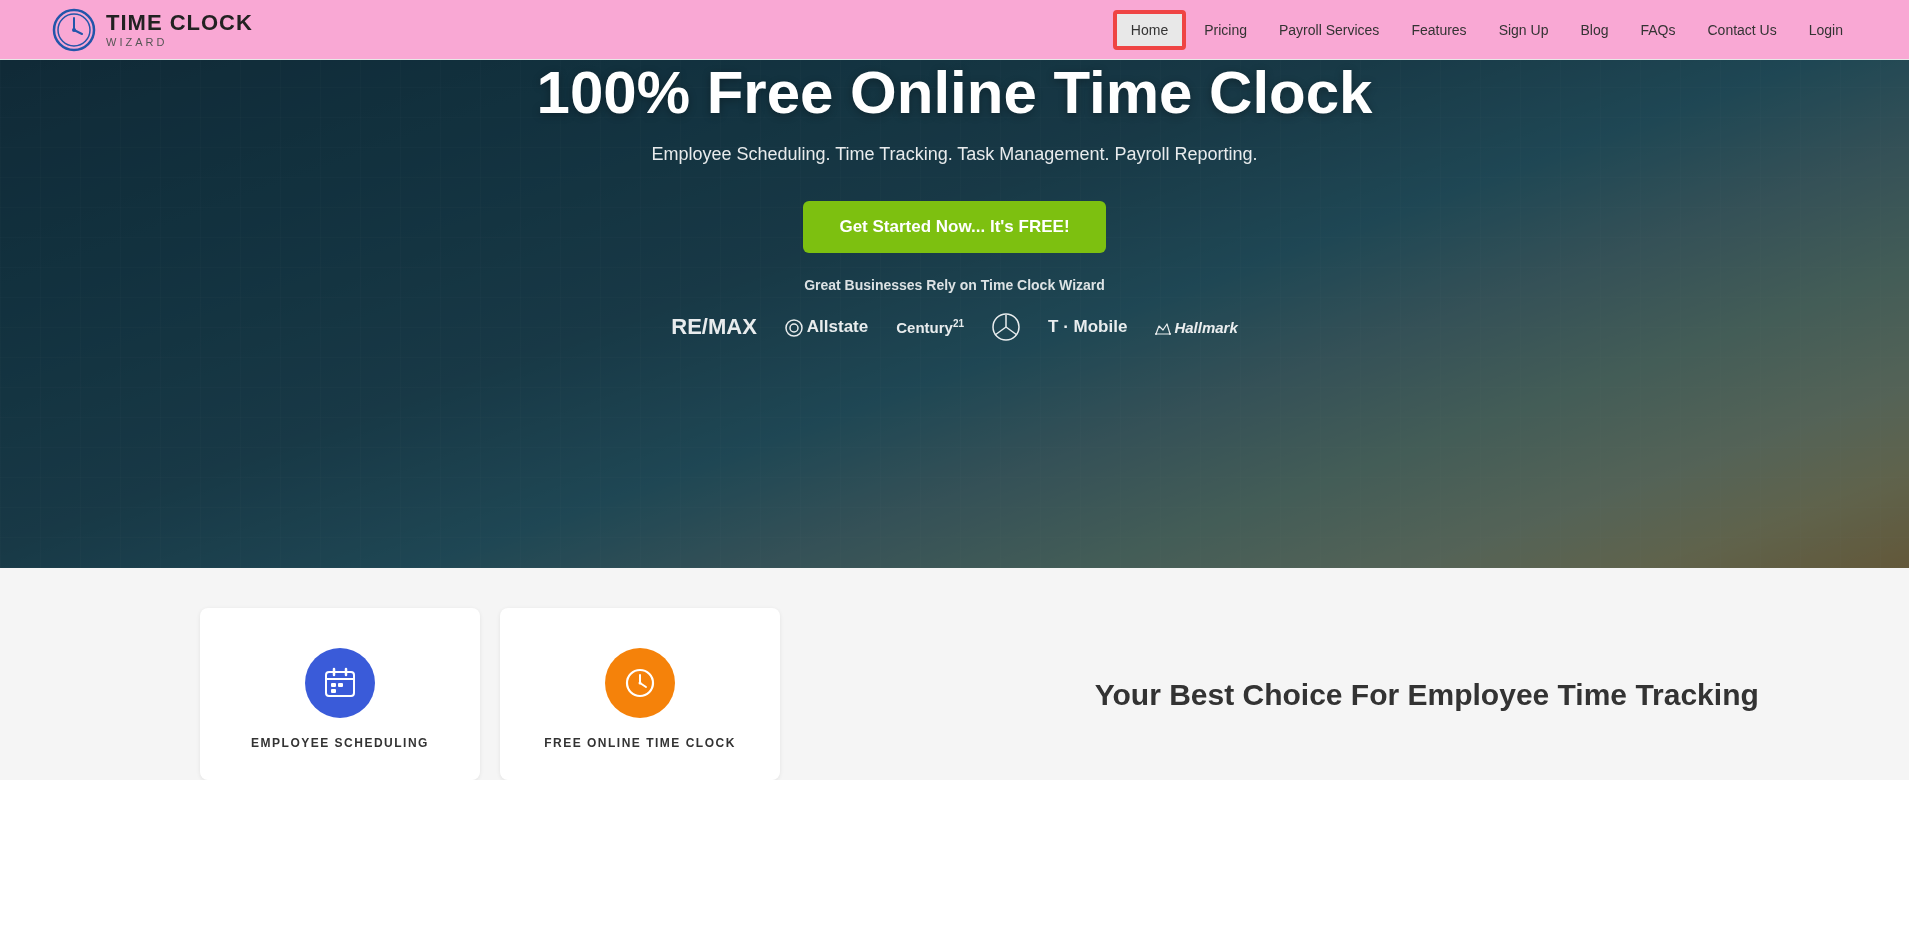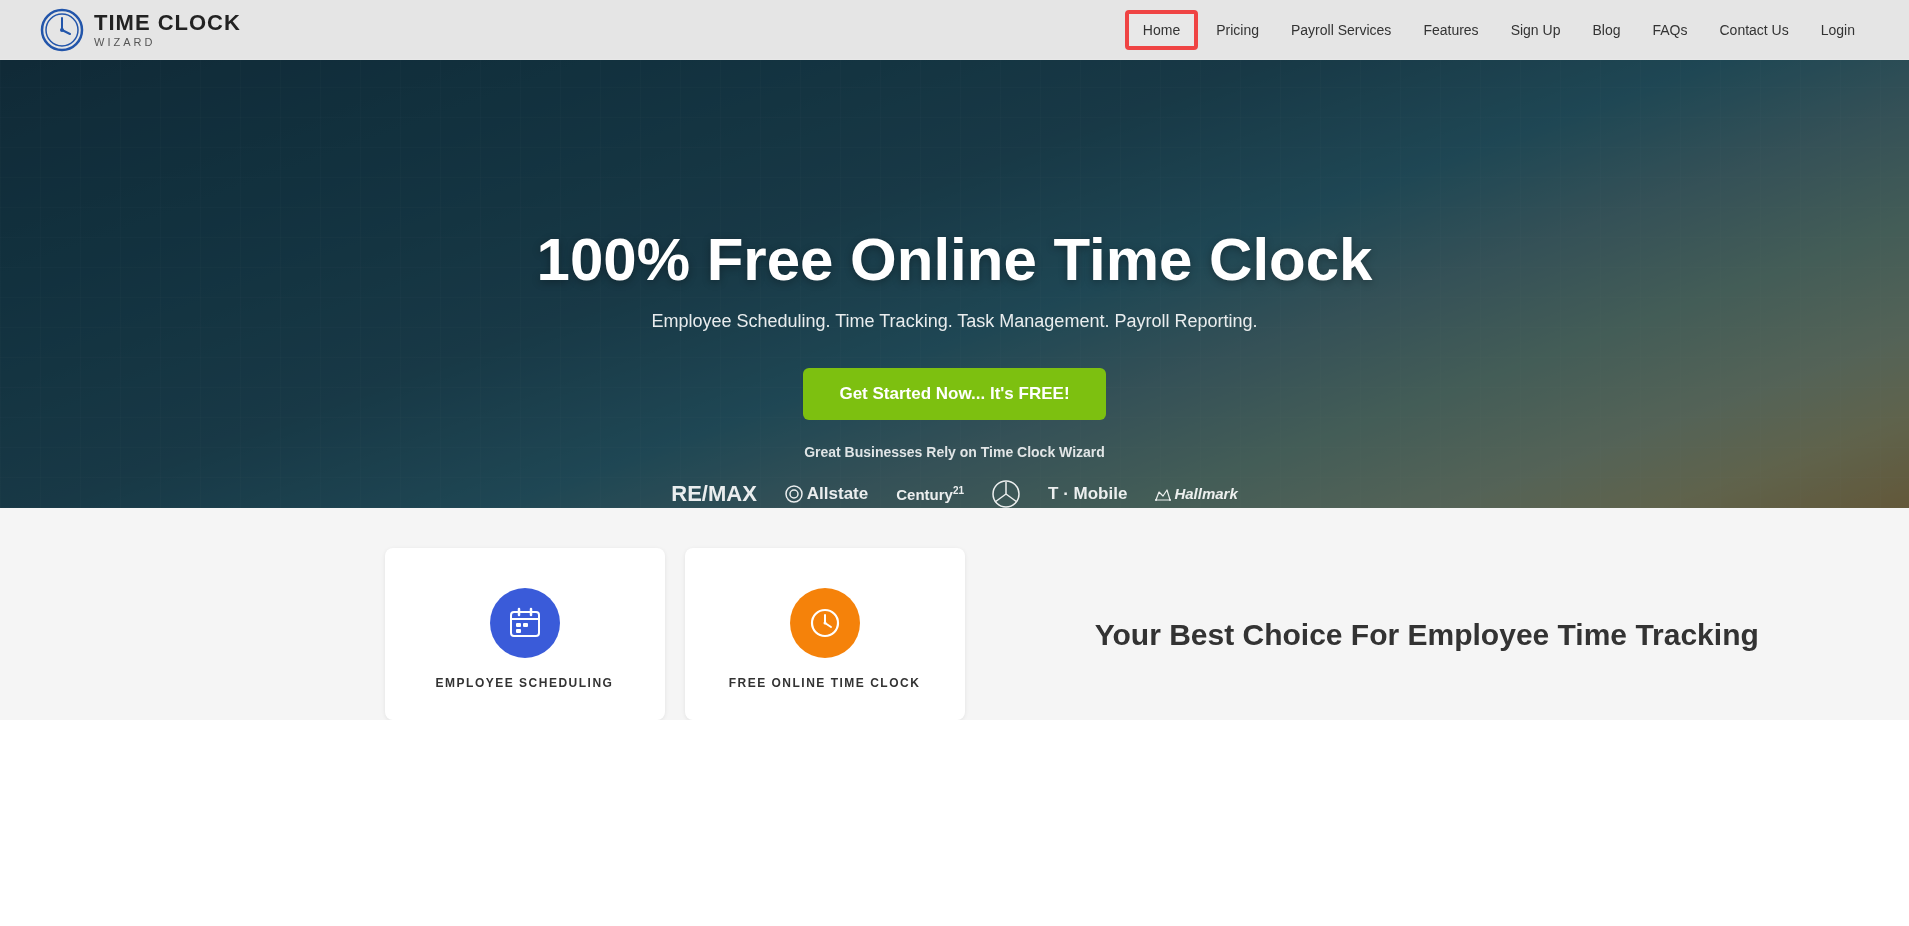--- a/index.html
+++ b/index.html
@@ -3,23 +3,23 @@
   <meta charset="utf-8">
   <style>
     * { margin: 0; padding: 0; box-sizing: border-box; }
     body { font-family: 'Helvetica Neue', Arial, sans-serif; overflow-x: hidden; }
 
     
     .navbar {
       display: flex;
       align-items: center;
       justify-content: space-between;
-      padding: 0 40px;
+      padding: 0 52px;
       height: 60px;
-      background: #e5e5e5;
+      background: #f9a8d4;
       border-bottom: 1px solid #e8e8e8;
       position: relative;
       z-index: 10;
     }
     .logo-area {
       display: flex;
       align-items: center;
       gap: 10px;
     }
     .logo-icon {
@@ -61,25 +61,25 @@
     .nav-links li a.active {
       background: #e8e8e8;
       color: #333;
       border: 4px solid #ef4444;
     }
 
     
     .hero {
       position: relative;
       width: 100%;
-      height: 448px;
+      height: 508px;
       display: flex;
       flex-direction: column;
       align-items: center;
-      justify-content: flex-end;
+      justify-content: flex-start;
       text-align: center;
       overflow: hidden;
     }
     .hero-bg {
       position: absolute;
       inset: 0;
       background: linear-gradient(160deg, #1a3a4a 0%, #1d4a5a 20%, #2a5a6a 40%, #3a7a8a 55%, #6a9090 65%, #8aaa90 75%, #b0b890 85%, #c8b878 92%, #d0a050 100%);
       z-index: 0;
     }
     
@@ -180,21 +180,20 @@
       display: flex;
       align-items: stretch;
       min-height: 160px;
     }
     .features-cards {
       display: flex;
       gap: 20px;
       padding: 0 0 0 200px;
       flex: 1;
       align-items: flex-start;
-      justify-content: flex-end;
     }
     .feature-card {
       background: #fff;
       border-radius: 8px;
       padding: 40px 30px 30px 30px;
       text-align: center;
       width: 280px;
       min-height: 155px;
       display: flex;
       flex-direction: column;

